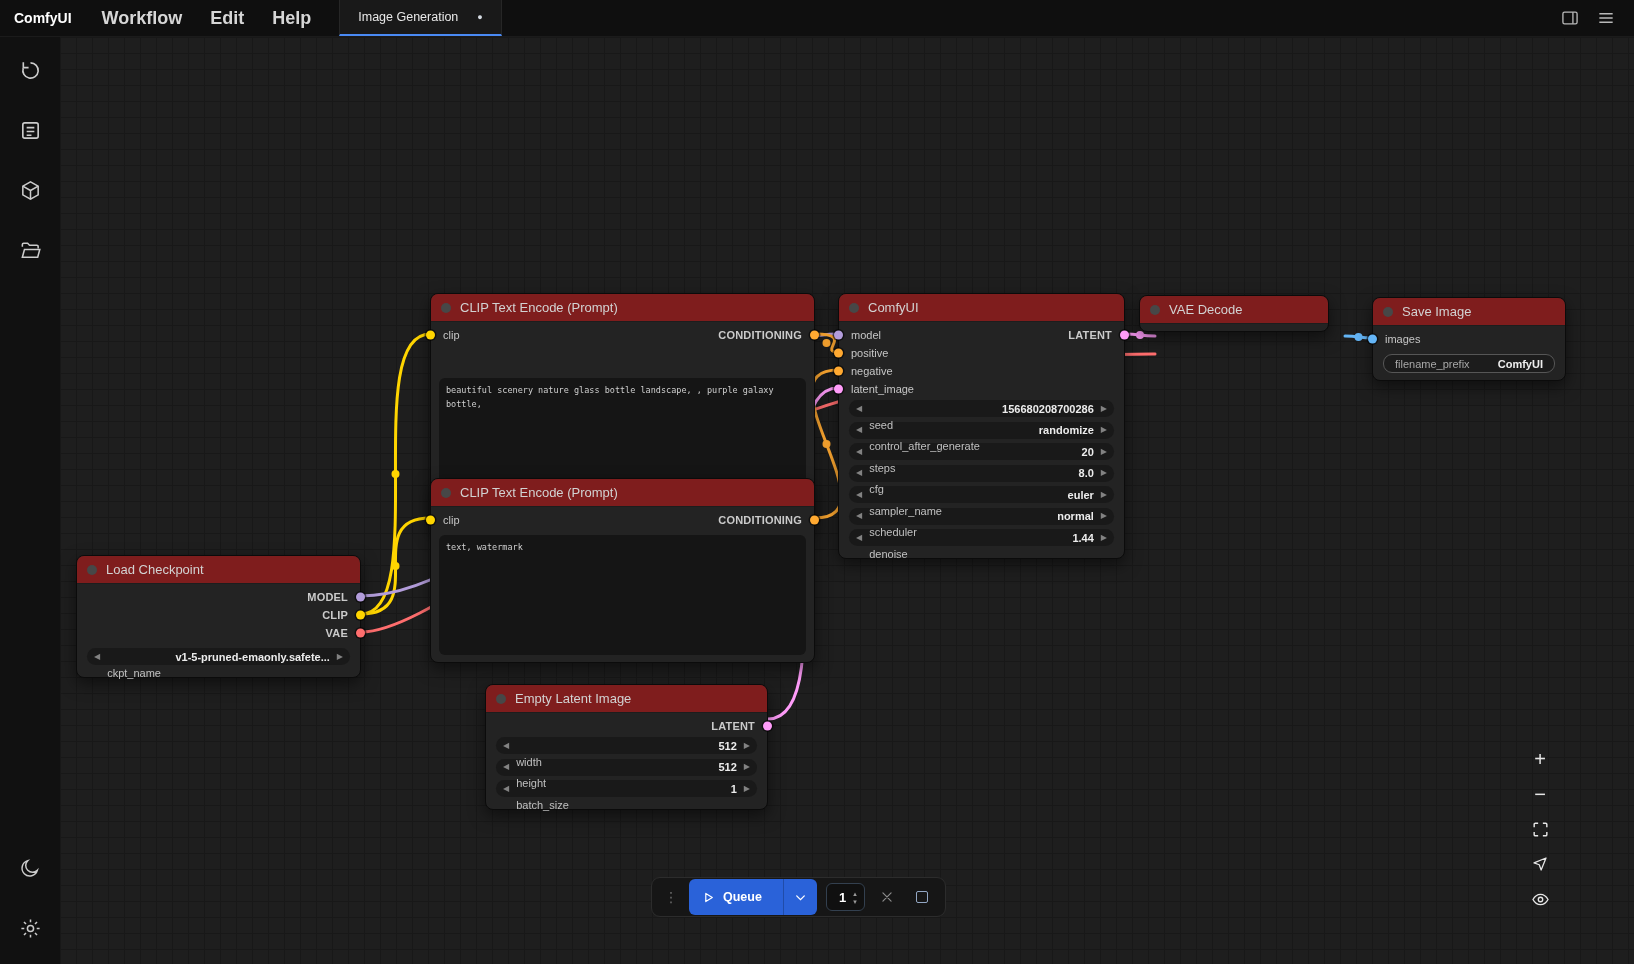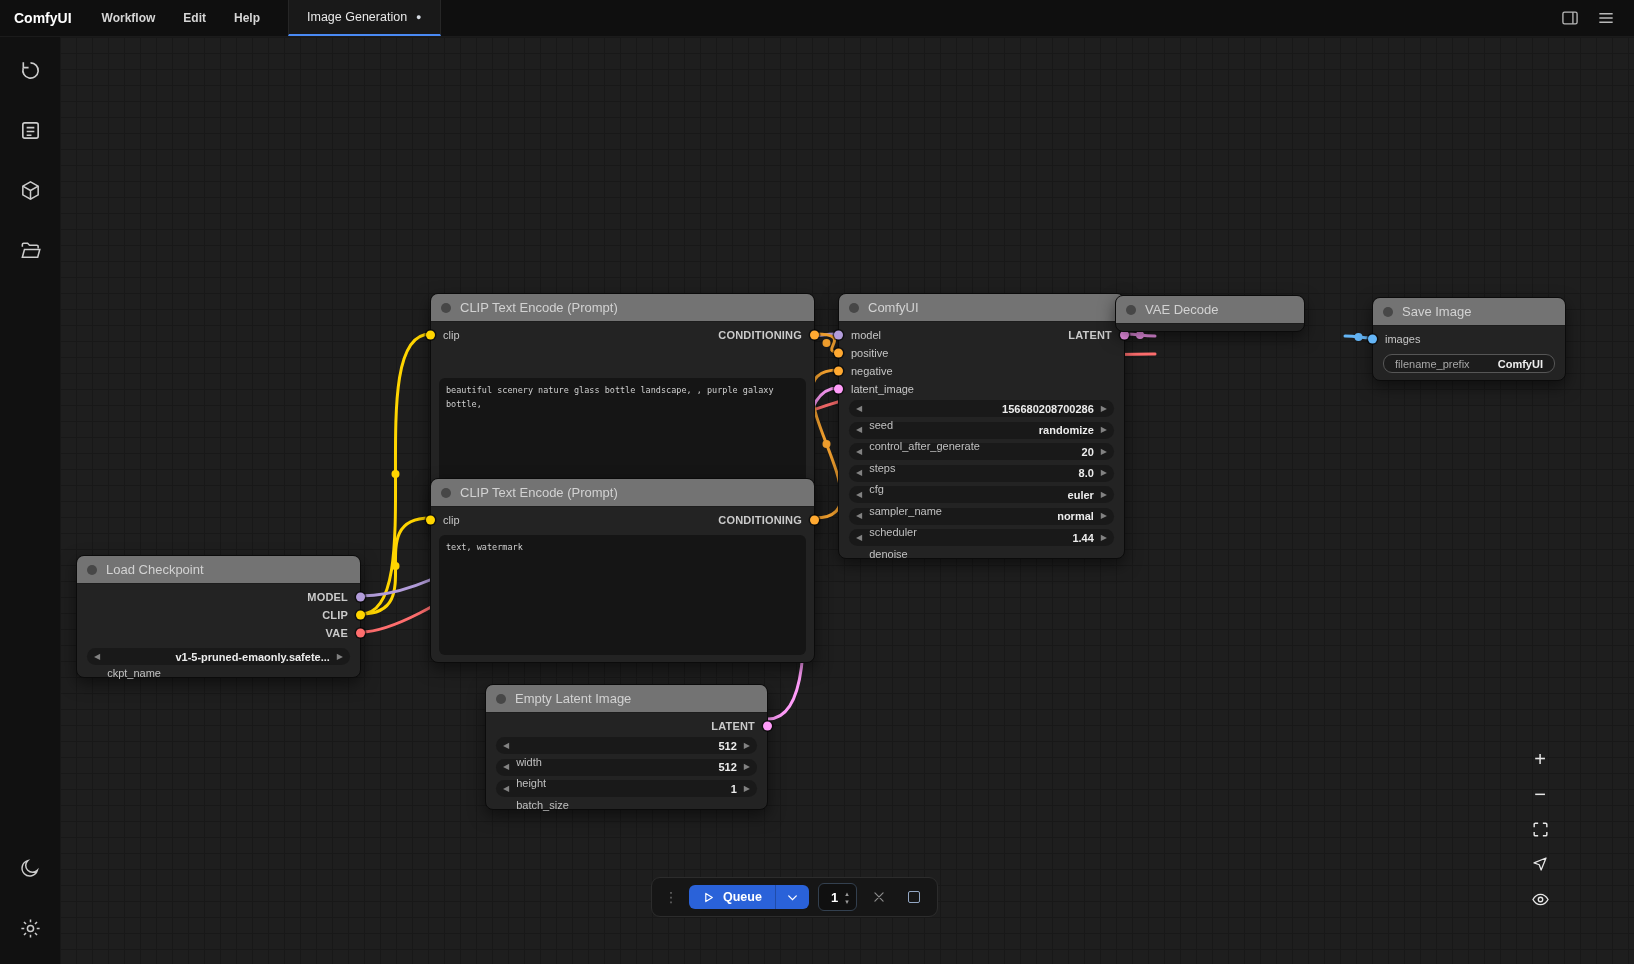--- a/index.html
+++ b/index.html
@@ -3,23 +3,23 @@
 <meta charset="utf-8">
 <style>
   * { box-sizing: border-box; margin: 0; padding: 0; }
   html,body { width:1634px; height:964px; overflow:hidden; background:#0f0f0f;
     font-family:"Liberation Sans", sans-serif; }
 
   
   .topbar { position:fixed; left:0; top:0; width:1634px; height:37px; background:#0f0f0f;
     display:flex; align-items:stretch; z-index:10; border-bottom:1px solid #1b1b1b; }
   .logo { color:#ffffff; font-weight:700; font-size:14px; display:flex; align-items:center; padding:0 16px 0 14px; }
-  .menu-item { color:#d6d6d6; font-size:12px; font-weight:600; display:flex; align-items:center; padding:7px 14px; cursor:default; }
+  .menu-item { color:#d6d6d6; font-size:18px; font-weight:600; display:flex; align-items:center; padding:7px 14px; cursor:default; }
   .tabs { display:flex; margin-left:14px; }
-  .tab { position:relative; display:flex; align-items:center; gap:9px; padding:0 18px; background:#191919;
+  .tab { position:relative; display:flex; align-items:center; gap:19px; padding:0 18px; background:#191919;
     border-left:1px solid #262626; border-right:1px solid #262626; border-bottom:2px solid #4a8af4;
     color:#e8e8e8; font-size:12.5px; }
   .tab-dot { font-size:9px; color:#d5dbe3; line-height:1; }
   .topbar-right { margin-left:auto; display:flex; align-items:center; gap:4px; padding-right:12px; }
   .icon-btn { width:32px; height:28px; display:flex; align-items:center; justify-content:center; border-radius:5px; }
 
   
   .sidebar { position:fixed; left:0; top:37px; bottom:0; width:60px; background:#111111;
     display:flex; flex-direction:column; align-items:center; padding:13px 0 16px; z-index:9; }
   .side-btn { width:40px; height:40px; display:flex; align-items:center; justify-content:center;
@@ -30,21 +30,21 @@
   .canvas { position:fixed; left:60px; top:37px; width:1574px; height:927px; background-color:#1e1e1e;
     background-image: linear-gradient(#181818 1px, transparent 1px),
                       linear-gradient(90deg, #181818 1px, transparent 1px);
     background-size:16px 16px; overflow:hidden; }
   .wires { position:absolute; left:0; top:0; z-index:1; pointer-events:none; }
 
   
   .node { position:absolute; background:#232323; border:1px solid #0b0b0b; border-radius:8px;
     box-shadow:0 6px 16px rgba(0,0,0,.5); z-index:2; padding-bottom:7px; }
   .node-header { height:28px; display:flex; align-items:center; gap:9px; padding:0 10px;
-    background:#737373; border-radius:7px 7px 0 0; border-bottom:1px solid #1d1d1d; }
+    background:#7f1d1d; border-radius:7px 7px 0 0; border-bottom:1px solid #1d1d1d; }
   .status-dot { width:10px; height:10px; border-radius:50%; background:#474747; flex:0 0 auto; }
   .node-title { font-size:13px; color:#d2d2d2; white-space:nowrap; }
   .slots { padding-top:4px; }
   .slot-row { position:relative; height:18px; display:flex; align-items:center; padding:0 12px;
     font-size:11px; color:#c6c6c6; }
   .slot-in { margin-right:auto; }
   .slot-out { margin-left:auto; font-weight:700; letter-spacing:.2px; color:#cbcbcb; }
   .dot { position:absolute; top:50%; transform:translateY(-50%); width:9px; height:9px; border-radius:50%;
     box-shadow:0 0 0 1.5px rgba(0,0,0,.55); }
   .dot.in { left:-5px; } .dot.out { right:-5px; }
@@ -65,21 +65,21 @@
   .filename-widget { height:19px; margin:6px 10px 0; background:#1c1c1c; border:1px solid #565656;
     border-radius:9px; display:flex; align-items:center; padding:0 11px; font-size:11px; }
   .fw-label { color:#a8a8a8; }
   .fw-value { margin-left:auto; color:#eeeeee; font-weight:700; }
 
   
   .queue-bar { position:fixed; left:651px; top:877px; height:40px; background:#161616;
     border:1px solid #2c2c2c; border-radius:9px; display:flex; align-items:center;
     padding:0 10px; gap:9px; z-index:8; }
   .drag-handle { color:#6d6d6d; font-size:14px; padding:0 2px; }
-  .queue-btn { height:24px; background:#2a62d9; border-radius:6px; display:flex; align-items:stretch; color:#fff; overflow:hidden; }
+  .queue-btn { height:36px; background:#2a62d9; border-radius:6px; display:flex; align-items:stretch; color:#fff; overflow:hidden;gap:8px; }
   .queue-main { display:flex; align-items:center; gap:8px; padding:0 13px; font-size:12.5px; font-weight:600; }
   .queue-chevron { display:flex; align-items:center; padding:0 10px; border-left:1px solid rgba(0,0,0,.22); }
   .batch { height:28px; background:#101010; border:1px solid #33404f; border-radius:6px;
     display:flex; align-items:center; padding:0 7px; gap:7px; }
   .batch-num { color:#ffffff; font-weight:700; font-size:13px; padding-left:5px; }
   .batch-steppers { display:flex; flex-direction:column; gap:1px; }
   .stepper { color:#9a9a9a; font-size:7px; line-height:1; }
   .qb-icon { width:26px; height:26px; display:flex; align-items:center; justify-content:center; color:#8d8d8d; }
   .stop-square { width:12px; height:12px; border:1.6px solid #93a7c4; border-radius:2px; }
 
@@ -338,21 +338,21 @@
       </div>
       <div class="widget">
         <span class="w-arrow">◀</span>
         <span class="w-label">denoise</span>
         <span class="w-value">1.44</span>
         <span class="w-arrow">▶</span>
       </div>
     </div>
   </div>
 
-  <div class="node" style="left:1055px; top:258px; width:190px;">
+  <div class="node" style="left:1079px; top:258px; width:190px;">
     <div class="node-header">
       <span class="status-dot"></span>
       <span class="node-title">VAE Decode</span>
     </div>
   </div>
 
   <div class="node" style="left:1312px; top:260px; width:194px;">
     <div class="node-header">
       <span class="status-dot"></span>
       <span class="node-title">Save Image</span>

